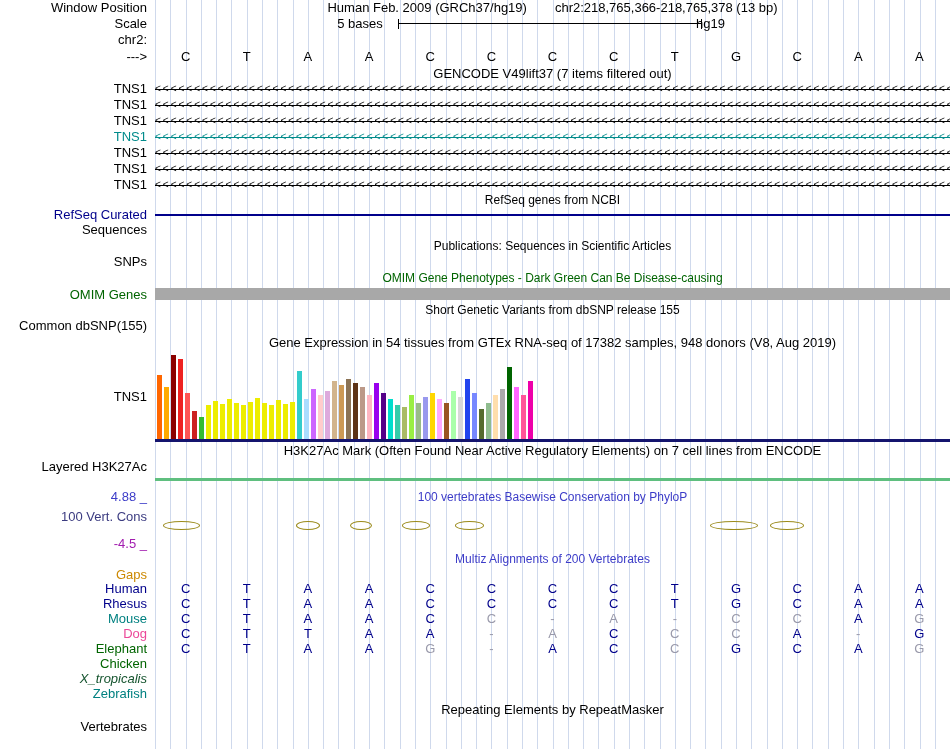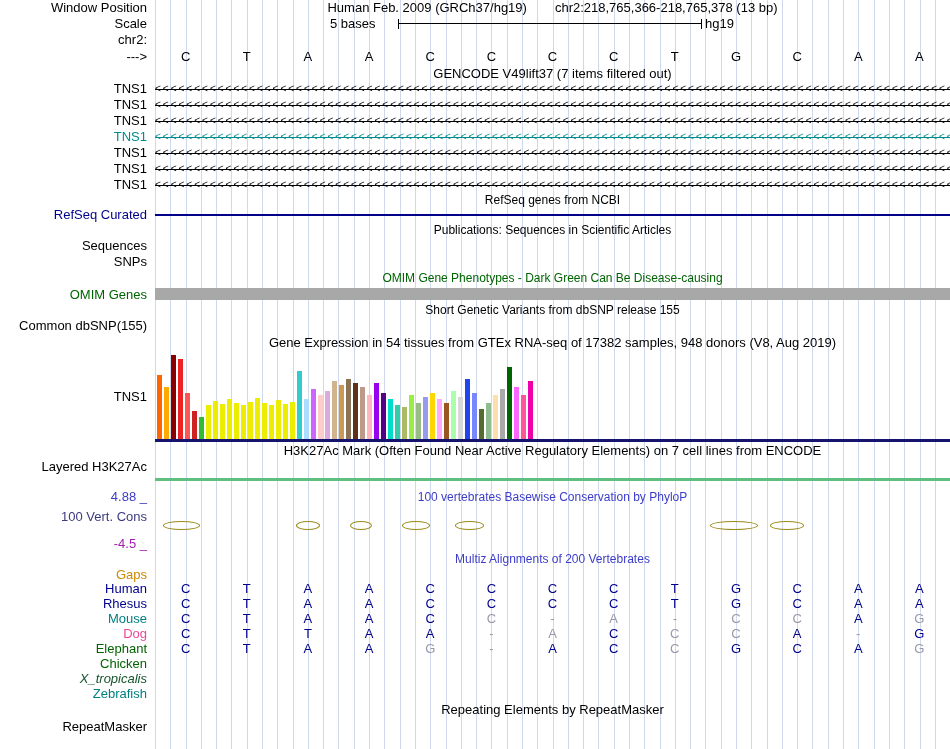--- a/index.html
+++ b/index.html
@@ -20,21 +20,21 @@
   .base-grid{display:grid;grid-template-columns:repeat(13,1fr)}
   .base-grid div{text-align:center}
   .gene-row{height:16px;line-height:16px}
   .gene-line{position:absolute;left:0;top:8px;width:100%;height:1px}
   .arrows{position:absolute;left:0;top:0;width:100%;height:16px;line-height:16px;
     font-size:10px;letter-spacing:2px;overflow:hidden;white-space:nowrap}
   .fullline{position:absolute;left:0;width:100%}
   .scalebar{position:absolute;top:3px;height:10px;border-left:1px solid #000;border-right:1px solid #000;
     background:linear-gradient(to bottom,transparent 4px,#000 4px,#000 5px,transparent 5px)}
   .tick{position:absolute;top:2px;width:1px;height:11px;background:#000}
-  .coord{position:absolute;text-align:left}
+  .coord{position:absolute;text-align:center}
   .gtex-wrap{height:91px}
   .gtex-bars{position:absolute;left:2px;bottom:3px;display:flex;align-items:flex-end;gap:2px}
   .gtex-bar{width:5px;flex:none}
   .gtex-base{position:absolute;left:0;bottom:0;width:100%;height:3px}
   .h3k-row{height:30px}
   .h3k-line{position:absolute;left:0;bottom:8px;width:100%;height:3px}
   .cons-row{height:46px}
   .cons-lbl{display:flex;flex-direction:column;justify-content:space-between;height:100%;padding-top:4px;box-sizing:border-box}
   .cons-mark{position:absolute;top:16px;height:7px;border:1px solid;border-radius:50%}
   .mz-row{height:15px;line-height:15px}
@@ -53,21 +53,21 @@
       <span>Human Feb. 2009 (GRCh37/hg19)</span>
       <span>chr2:218,765,366-218,765,378 (13 bp)</span>
     </div>
   </div>
 
   <div class="row h16">
     <div class="lbl">Scale</div>
     <div class="trk">
       <span class="coord" style="left:175px;width:60px">5 bases</span>
       <div class="scalebar" style="left:243px;width:302px"></div>
-      <span class="coord" style="left:550px;width:50px;text-align:left">hg19</span>
+      <span class="coord" style="left:520px;width:50px;text-align:right">hg19</span>
     </div>
   </div>
 
   <div class="row h16">
     <div class="lbl">chr2:</div>
   </div>
 
   <div class="row h18">
     <div class="lbl">---&gt;</div>
     <div class="trk base-grid" id="bases-grid">
@@ -148,26 +148,26 @@
     <div class="trk center subtitle"><span>RefSeq genes from NCBI</span></div>
   </div>
   <div class="row h14">
     <div class="lbl" style="color: rgb(0, 0, 139);">RefSeq Curated</div>
     <div class="trk">
       <div class="fullline" style="top: 6px; height: 2px; background-color: rgb(0, 0, 139);"></div>
     </div>
   </div>
 
   <div class="row h16">
-    <div class="lbl"></div>
-    <div class="trk center subtitle"><span>Publications: Sequences in Scientific Articles</span></div>
-  </div>
-  <div class="row h16">
     <div class="lbl">Sequences</div>
     <div class="trk"></div>
+  </div>
+  <div class="row h16">
+    <div class="lbl"></div>
+    <div class="trk center subtitle"><span>Publications: Sequences in Scientific Articles</span></div>
   </div>
   <div class="row h16">
     <div class="lbl">SNPs</div>
     <div class="trk"></div>
   </div>
 
   <div class="row h17">
     <div class="lbl"></div>
     <div class="trk center subtitle"><span style="color: rgb(0, 100, 0);">OMIM Gene Phenotypes - Dark Green Can Be Disease-causing</span></div>
   </div>
@@ -396,21 +396,21 @@
         <div class="lbl"><span style="color: rgb(0, 128, 128);">Zebrafish</span></div>
         <div class="trk mz-grid"></div>
       </div>
     </div>
 
   <div class="row h18">
     <div class="lbl"></div>
     <div class="trk center"><span>Repeating Elements by RepeatMasker</span></div>
   </div>
   <div class="row" style="height:20px;line-height:15px">
-    <div class="lbl">RepeatMasker</div>
+    <div class="lbl">Vertebrates</div>
     <div class="trk"></div>
   </div>
 
   <div class="row" style="height:11px">
     <div class="lbl"></div>
       <div class="trk"></div>
   </div>
 </div>
 
 </body></html>

